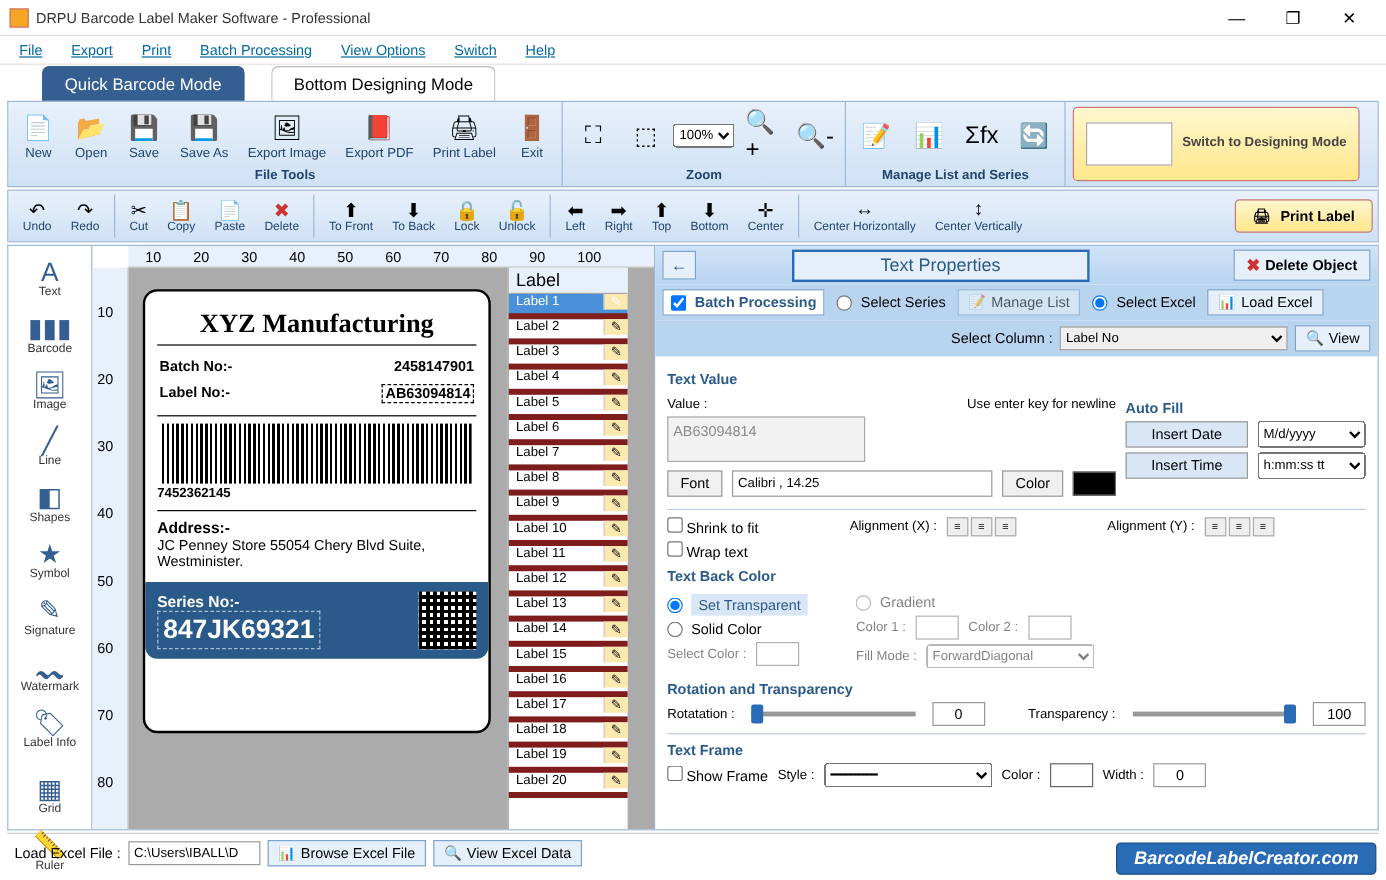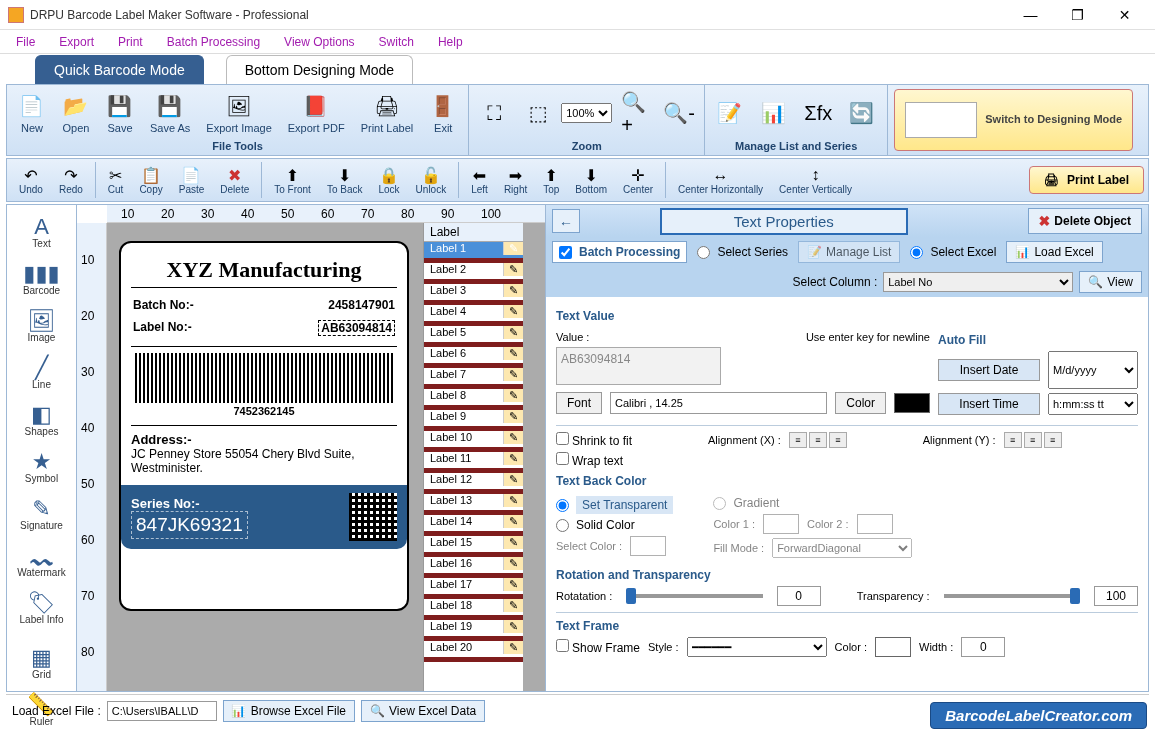--- a/index.html
+++ b/index.html
@@ -3,21 +3,21 @@
 <meta charset="utf-8">
 <style>
 *{box-sizing:border-box;margin:0;padding:0;font-family:"Segoe UI",Tahoma,sans-serif;font-size:12px}
 body{width:1155px;height:733px;background:#fff;overflow:hidden;position:relative}
 .titlebar{height:30px;background:#fff;display:flex;align-items:center;padding:0 8px;border-bottom:1px solid #e0e0e0}
 .titlebar .icon{width:16px;height:16px;background:#f5a623;margin-right:6px;border:1px solid #c77}
 .titlebar .title{flex:1;color:#333;font-size:12px}
 .winbtns{display:flex;gap:2px}
 .winbtn{width:45px;height:28px;text-align:center;line-height:28px;font-size:14px;cursor:pointer}
 .menubar{height:24px;background:#fff;display:flex;align-items:center;padding:0 6px;gap:4px;border-bottom:1px solid #ddd}
-.menubar span{padding:3px 10px;color:#a21caf;cursor:pointer;}
+.menubar span{padding:3px 10px;color:#0369a1;cursor:pointer;text-decoration:underline}
 .modetabs{height:30px;display:flex;align-items:flex-end;padding-left:35px;background:#fff}
 .modetab{padding:6px 18px;border:1px solid #bbb;border-bottom:none;border-radius:6px 6px 0 0;margin-right:22px;cursor:pointer;font-size:14px}
 .modetab.active{background:#365f91;color:#fff;border-color:#365f91}
 .ribbon{height:72px;background:linear-gradient(#e8f1fb,#cfe1f5);border:1px solid #9db8d6;margin:0 6px;display:flex}
 .rgroup{border-right:1px solid #9db8d6;padding:2px 4px;display:flex;flex-direction:column;align-items:center}
 .rgrouptop{display:flex;gap:2px;flex:1;align-items:center}
 .rbtn{display:flex;flex-direction:column;align-items:center;padding:2px 6px;cursor:pointer;border:1px solid transparent;border-radius:3px}
 .rbtn .ric{width:28px;height:28px;display:flex;align-items:center;justify-content:center;font-size:20px}
 .rbtn .rlbl{font-size:11px;color:#21456e;margin-top:2px}
 .rgrouplbl{font-size:11px;color:#21456e;font-weight:bold;text-align:center;padding:1px}
@@ -40,29 +40,29 @@
 .ruler-h{height:18px;background:#e8f1fb;border-bottom:1px solid #ccc;margin-left:30px;display:flex;font-size:9px;position:relative}
 .ruler-h span{position:absolute;top:2px}
 .ruler-v{width:30px;position:absolute;left:0;top:18px;bottom:0;background:#e8f1fb;border-right:1px solid #ccc;font-size:9px}
 .ruler-v span{position:absolute;left:4px}
 .scrollbg{position:absolute;left:30px;top:18px;right:0;bottom:0;background:#ababab;overflow:hidden}
 .label{position:absolute;left:12px;top:18px;width:290px;height:370px;background:#fff;border:2px solid #000;border-radius:12px;padding:10px}
 .label .hdr{font-family:"Times New Roman",serif;font-size:22px;font-weight:bold;text-align:center;padding:4px 0}
 .label .row{display:flex;justify-content:space-between;padding:4px 2px;font-weight:bold;font-size:14px}
 .label .sel{border:1px dashed #000;padding:0 2px}
 .label .bcode{height:50px;background:repeating-linear-gradient(90deg,#000 0,#000 2px,#fff 2px,#fff 4px);margin:6px 4px 2px}
-.label .bnum{text-align:center;font-size:11px;font-weight:bold}
+.label .bnum{font-size:11px;font-weight:bold}
 .label .addr{border-top:1px solid #000;margin-top:8px;padding-top:6px;font-size:12px}
 .label .addr b{font-size:13px}
 .label .series{background:#2a5a8a;color:#fff;margin:10px -10px -10px;padding:8px 10px;border-radius:0 0 10px 10px;display:flex;align-items:center;justify-content:space-between}
 .label .series .sn{font-size:13px;font-weight:bold}
-.label .series .sv{font-size:19px;font-weight:normal;border:1px dashed rgba(255,255,255,.6);padding:2px 4px}
+.label .series .sv{font-size:22px;font-weight:bold;border:1px dashed rgba(255,255,255,.6);padding:2px 4px}
 .label .series .qr{width:48px;height:48px;background:#fff;background-image:repeating-linear-gradient(0deg,#000 0,#000 3px,#fff 3px,#fff 6px),repeating-linear-gradient(90deg,#000 0,#000 3px,#fff 3px,#fff 6px);background-blend-mode:multiply}
 .labellist{position:absolute;left:316px;top:0;width:100px;height:100%;background:#fff;border-left:1px solid #999}
-.labellist .lhdr{background:#e8f1fb;border-bottom:1px solid #aaa;padding:2px 6px;font-size:12px}
+.labellist .lhdr{background:#e8f1fb;border-bottom:1px solid #aaa;padding:2px 6px;font-size:15px}
 .labellist .litem{display:flex;align-items:flex-start;border-bottom:5px solid #7f1d1d;height:21px;cursor:pointer}
 .labellist .litem.sel{background:#4a90d9;color:#fff}
 .labellist .litem .ltxt{flex:1;padding-left:6px;font-size:11px}
 .labellist .litem .ledit{width:20px;text-align:center;background:#fde8b0;border-left:1px solid #ccc;font-size:11px}
 .rightpanel{flex:1;border:1px solid #9db8d6;border-left:none;background:#fff;display:flex;flex-direction:column}
 .rphdr{height:32px;background:linear-gradient(#d0e3f7,#b8d4ef);display:flex;align-items:center;padding:0 6px}
 .backbtn{width:28px;height:24px;border:1px solid #7da4ce;background:#e6f0fa;text-align:center;line-height:22px;cursor:pointer;font-size:14px;color:#2a5a8a}
 .rptitle{flex:1;text-align:center;font-size:15px;color:#2a5a8a;border:2px solid #2a6bb5;background:#e6f0fa;margin:0 120px 0 80px;padding:3px}
 .delobj{border:1px solid #7da4ce;background:#e6f0fa;padding:4px 10px;cursor:pointer;display:flex;align-items:center;gap:4px;font-weight:bold}
 .delobj .x{color:#c33;font-size:14px}
@@ -514,21 +514,21 @@
             <button class="btn">Font</button>
             <input type="text" style="flex: 1 1 0%; height: 22px; border: 1px solid rgb(153, 153, 153); padding: 0px 4px;" value="Calibri , 14.25">
             <button class="btn">Color</button>
             <div class="colorsw"></div>
           </div>
         </div>
         <div style="width:200px">
           <div class="sect">Auto Fill</div>
           <div class="proprow">
               <button class="btn" style="flex:1;background:#d8e6f5">Insert Date</button>
-              <select style="width:90px;height:38px"><option>M/d/yyyy</option></select>
+              <select style="width:90px;height:22px"><option>M/d/yyyy</option></select>
             </div>
           <div class="proprow">
               <button class="btn" style="flex:1;background:#d8e6f5">Insert Time</button>
               <select style="width:90px;height:22px"><option>h:mm:ss tt</option></select>
             </div>
         </div>
       </div>
       <div class="divline"></div>
       <div class="proprow">
         <label><input type="checkbox" style=""><span>Shrink to fit</span></label>

